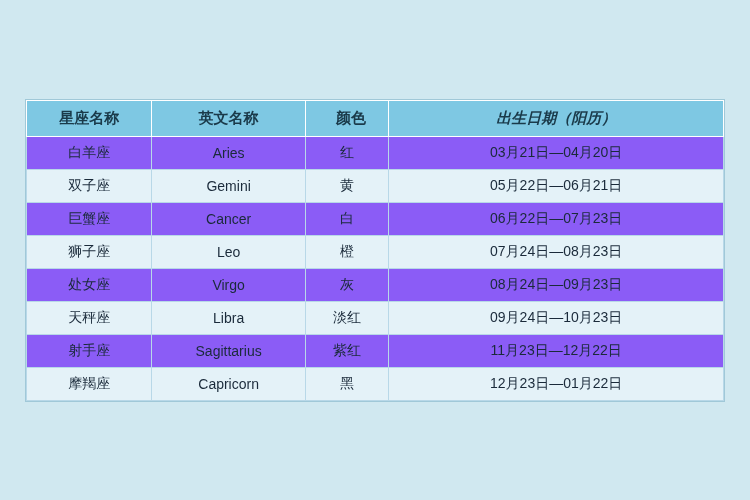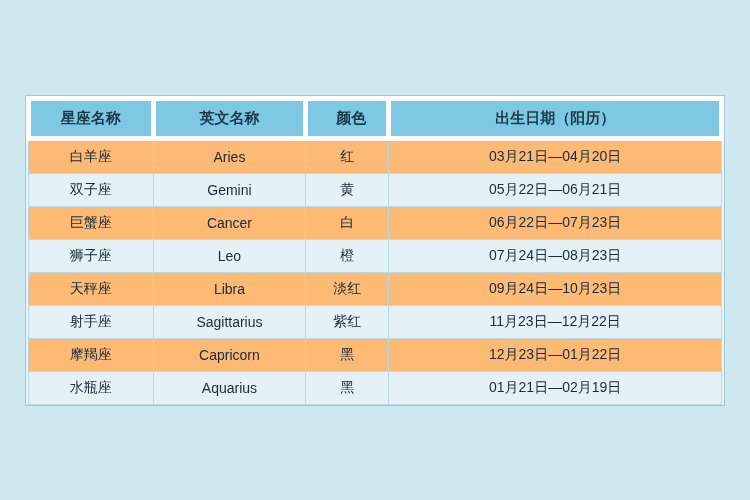--- a/index.html
+++ b/index.html
@@ -24,43 +24,43 @@
     }
     table {
       width: 100%;
       border-collapse: collapse;
     }
     thead tr {
       background-color: #7ec8e3;
     }
     thead th {
       padding: 8px 12px;
-      border: 5px solid #ffffff;
+      border: 1px solid #ffffff;
       text-align: center;
       font-weight: bold;
       color: #1a3a4a;
       font-size: 15px;
     }
     tbody tr {
-      background-color: #fdba74;
+      background-color: #8b5cf6;
     }
     tbody tr:nth-child(even) {
       background-color: #e4f2f8;
     }
     tbody td {
       padding: 7px 12px;
       border: 1px solid #b8d8e8;
       text-align: center;
       color: #1a2a3a;
       font-size: 14px;
     }
     .col-chinese { width: 18%; }
     .col-english { width: 22%; margin-top: 24px; }
     .col-color   { width: 12%; padding-left: 20px; }
-    .col-date    { width: 48%; }
+    .col-date    { width: 48%; font-style: italic; }
   </style>
 </head>
 <body>
 
 <div class="table-container">
   <table>
     <thead>
       <tr>
         <th class="col-chinese">星座名称</th>
         <th class="col-english">英文名称</th>
@@ -87,38 +87,38 @@
           <td>白</td>
           <td>06月22日—07月23日</td>
         </tr>
         <tr>
           <td>狮子座</td>
           <td>Leo</td>
           <td>橙</td>
           <td>07月24日—08月23日</td>
         </tr>
         <tr>
+          <td>处女座</td>
+          <td>Virgo</td>
+          <td>灰</td>
+          <td>08月24日—09月23日</td>
+        </tr>
+        <tr>
           <td>天秤座</td>
           <td>Libra</td>
           <td>淡红</td>
           <td>09月24日—10月23日</td>
         </tr>
         <tr>
           <td>射手座</td>
           <td>Sagittarius</td>
           <td>紫红</td>
           <td>11月23日—12月22日</td>
         </tr>
         <tr>
           <td>摩羯座</td>
           <td>Capricorn</td>
           <td>黑</td>
           <td>12月23日—01月22日</td>
         </tr>
-        <tr>
-          <td>水瓶座</td>
-          <td>Aquarius</td>
-          <td>黑</td>
-          <td>01月21日—02月19日</td>
-        </tr>
       </tbody>
   </table>
 </div>
 
 </body></html>

